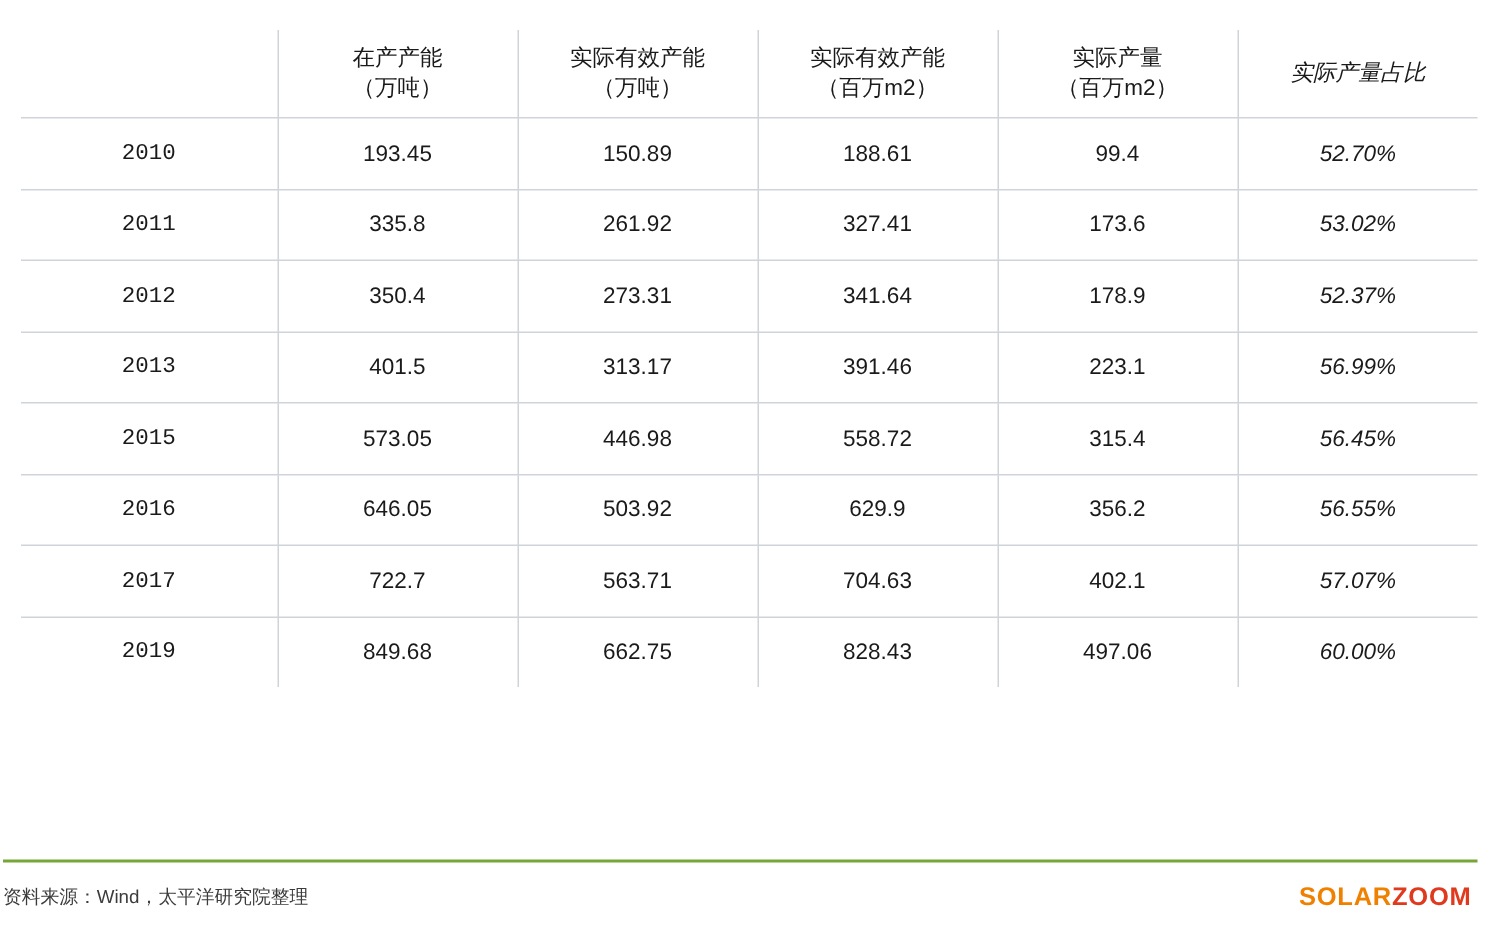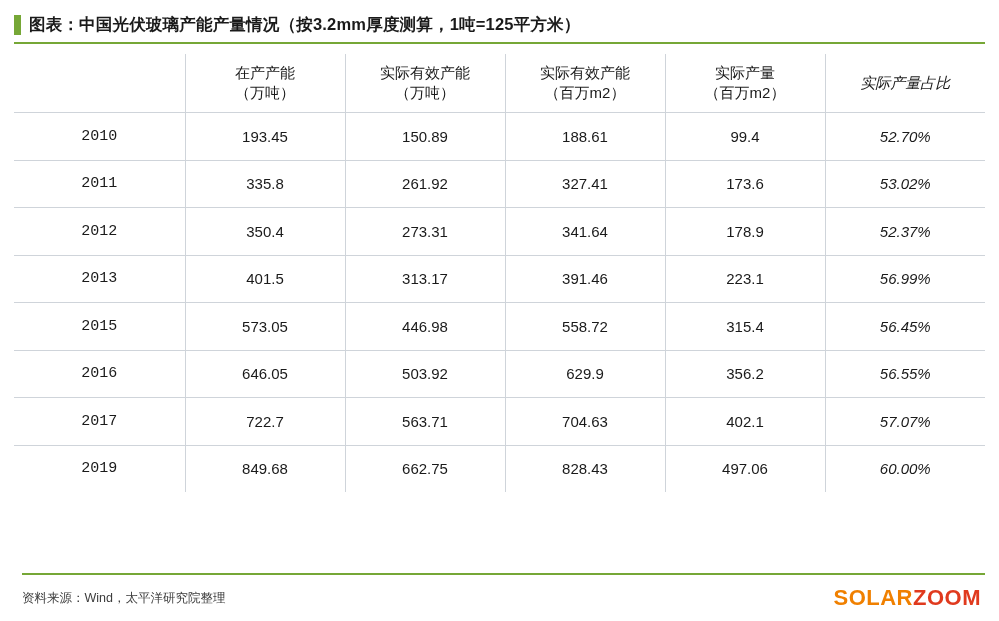--- a/index.html
+++ b/index.html
@@ -79,53 +79,49 @@
     font-family: Liberation Mono, monospace;
   }
   table.data tr.last-row td {
     border-bottom: none;
   }
   .hdr-line {
     display: block;
   }
   .footer {
     position: absolute;
-    left: 22px;
+    left: 2px;
     right: 14px;
     bottom: 0;
     height: 46px;
     border-top: 2px solid #76a736;
     display: flex;
     align-items: center;
     justify-content: space-between;
   }
   .source {
     font-size: 12.5px;
     color: #3c3c3c;
   }
   .brand {
-    font-size: 22px;
+    font-size: 17px;
     font-weight: bold;
     letter-spacing: 0.5px;
     color: #f08000;
     padding-right: 4px;
   }
   .brand .z {
     color: #e03a1e;
   }
 </style>
 </head>
 <body>
 
 <div class="page">
 
-  <div class="title-bar">
-    <div class="title-accent"></div>
-    <div class="title-text">图表：中国光伏玻璃产能产量情况（按3.2mm厚度测算，1吨=125平方米）</div>
-  </div>
 
   <table class="data">
     <colgroup>
       <col class="c0">
       <col class="cx">
         <col class="cx">
         <col class="cx">
         <col class="cx">
         <col class="cx">
     </colgroup>

